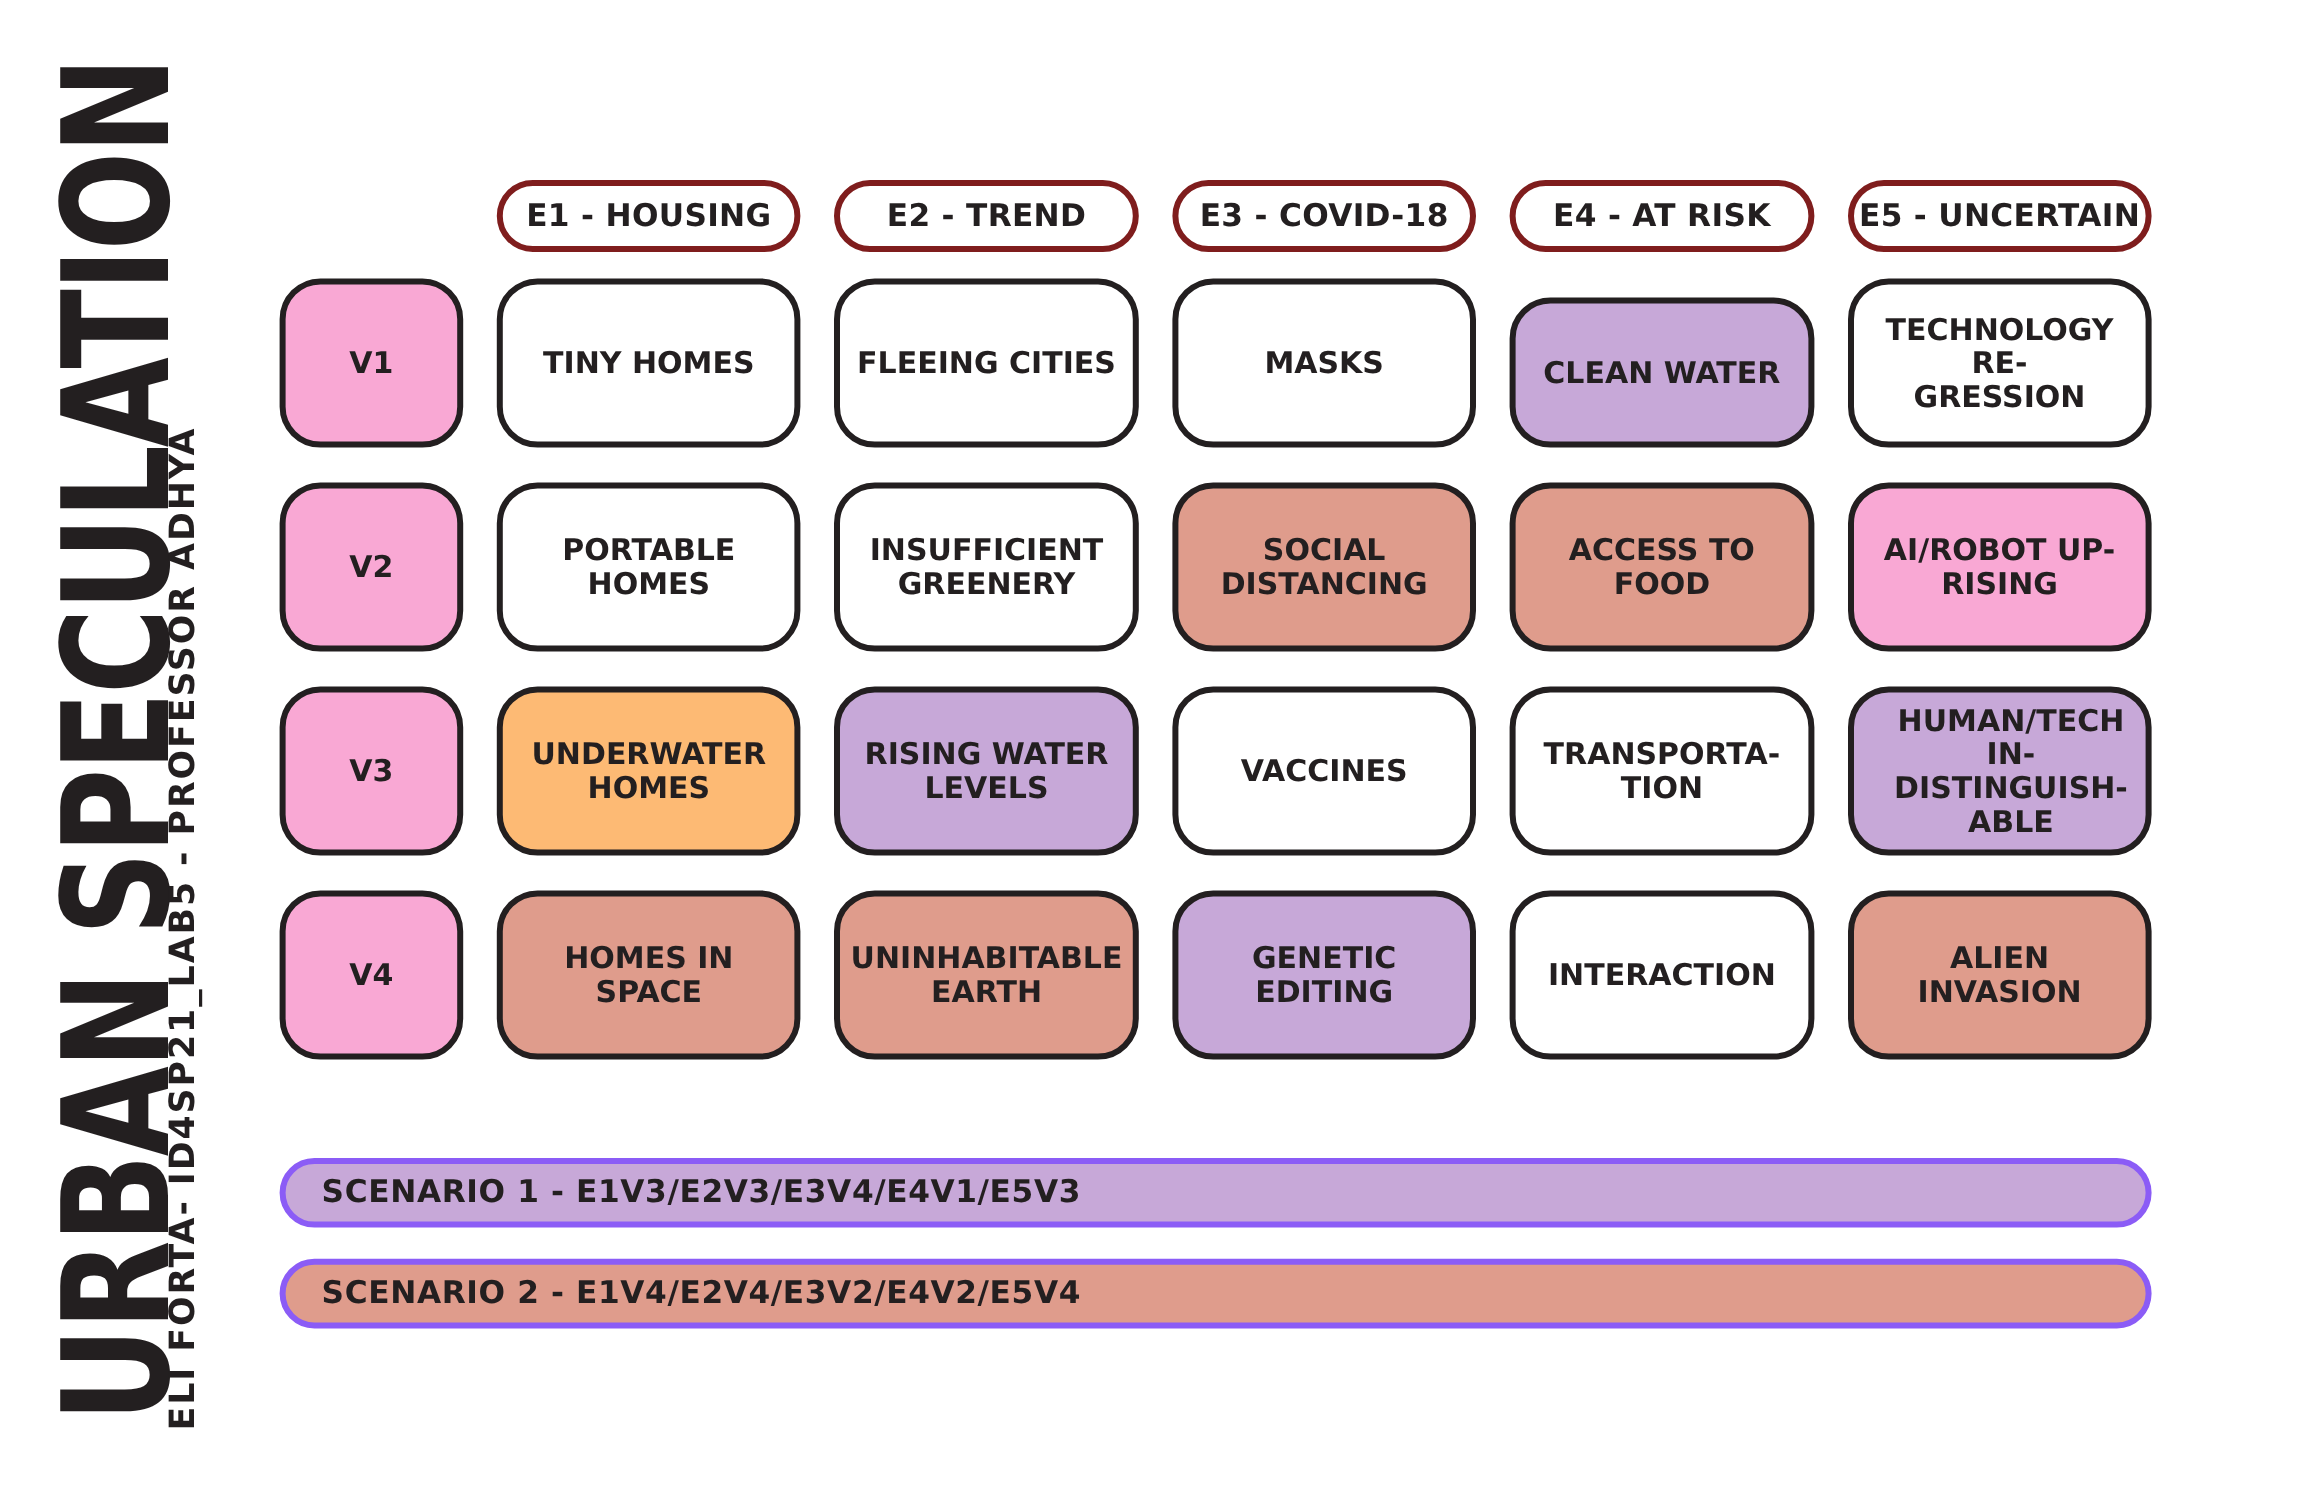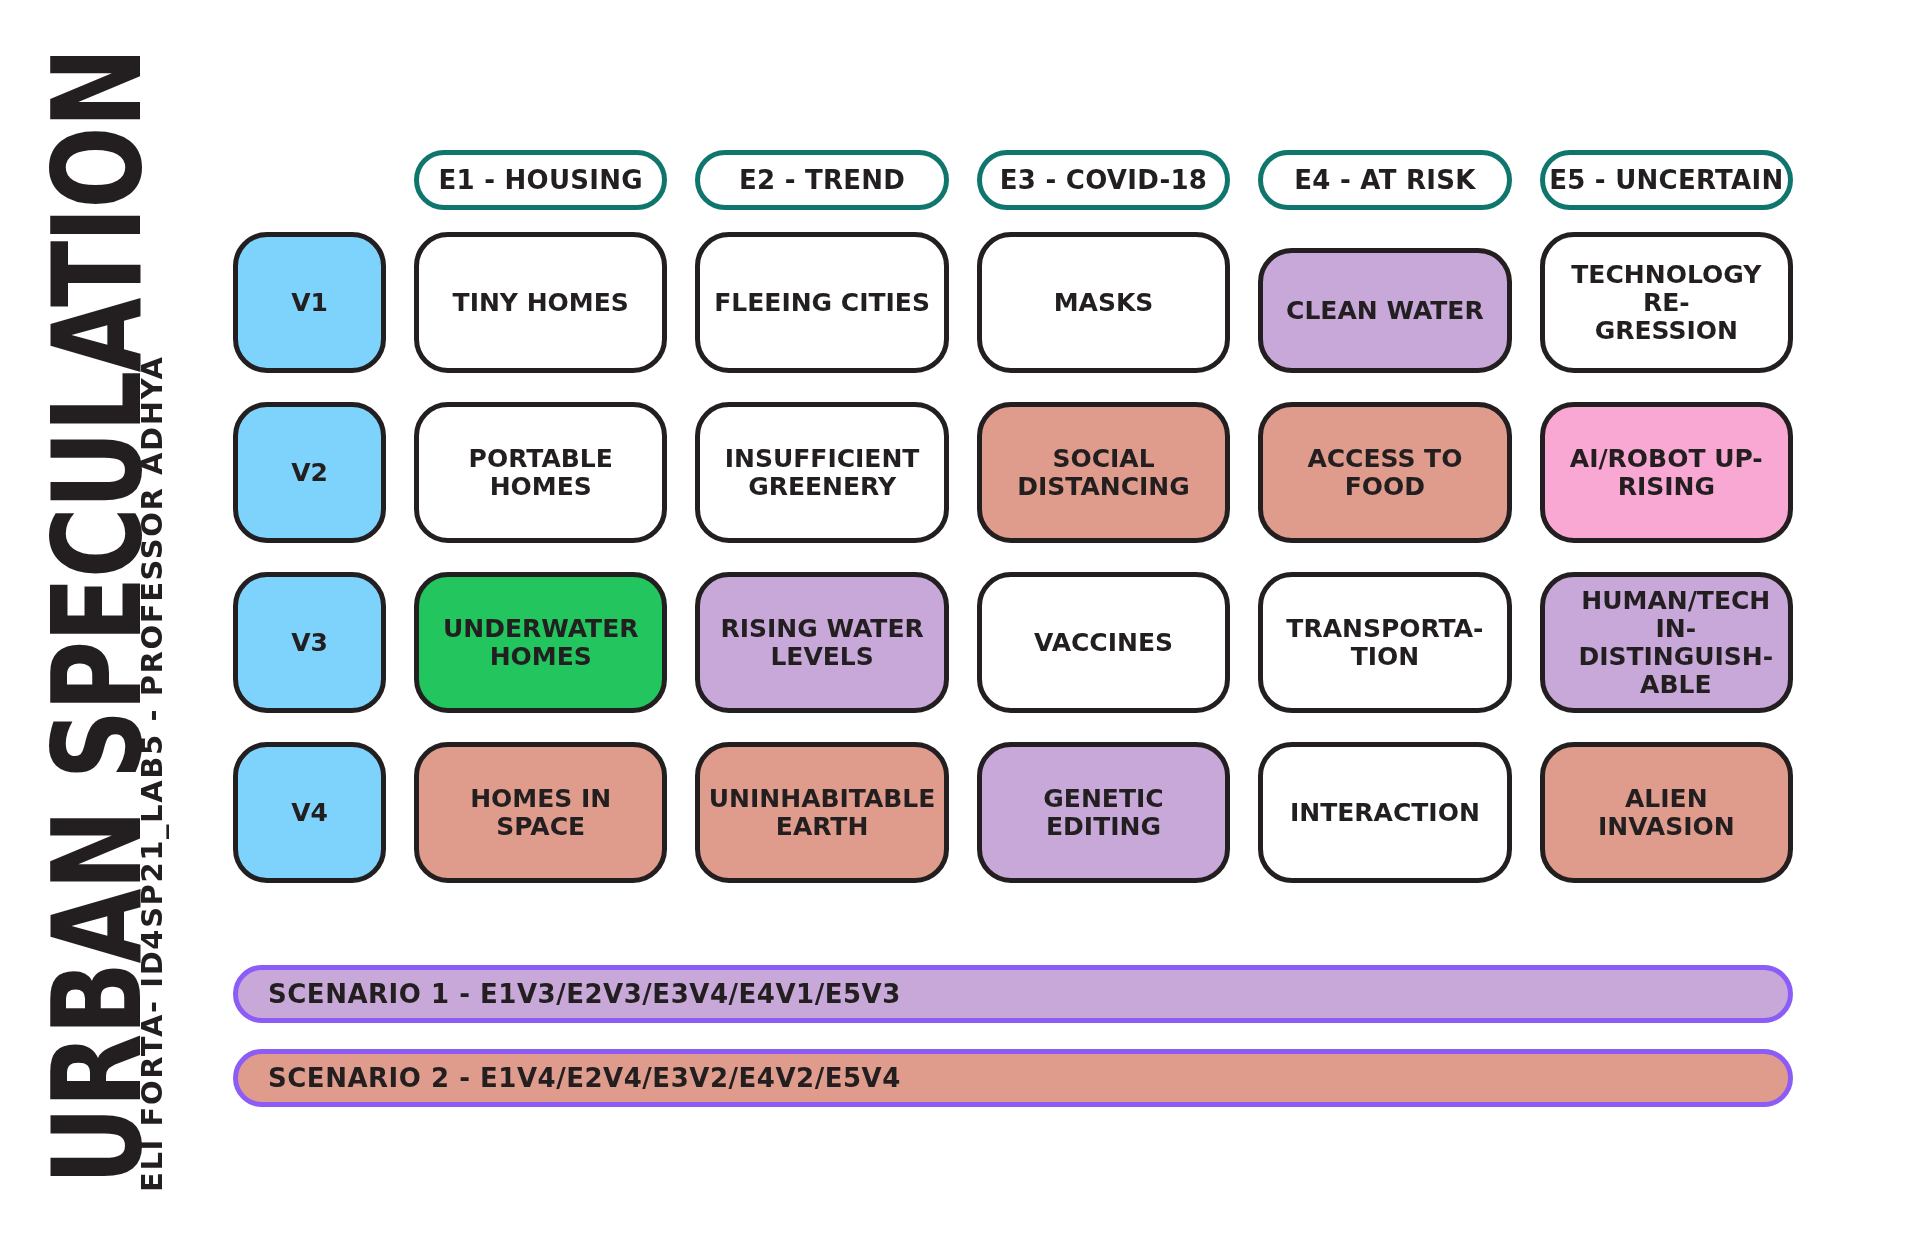--- a/index.html
+++ b/index.html
@@ -51,36 +51,36 @@
     grid-template-columns: 153px repeat(5, 1fr);
     column-gap: 28px;
   }
   .cells-grid {
     margin-top: 22px;
     grid-auto-rows: 141px;
     row-gap: 29px;
   }
   .pill {
     height: 60px;
-    border: 5px solid #0f766e;
+    border: 5px solid #7f1d1d;
     border-radius: 32px;
     background: #ffffff;
     display: flex;
     align-items: center;
     justify-content: center;
     font-size: 26px;
     font-weight: bold;
     letter-spacing: 0.01em;
     box-sizing: border-box;
   }
   .pill.spacer { border: none; background: transparent; }
   .cell {
     border: 5px solid #231f20;
     border-radius: 34px;
-    background: #7dd3fc;
+    background: #f9a8d4;
     display: flex;
     align-items: center;
     justify-content: center;
     text-align: center;
     font-size: 25px;
     font-weight: bold;
     line-height: 1.12;
     box-sizing: border-box;
     padding: 6px 8px;
   }
@@ -165,21 +165,21 @@
           <span>ACCESS TO FOOD</span>
         </div>
       <div class="cell" style="background: #f9a8d4;">
           <span>AI/ROBOT UP-
 RISING</span>
         </div>
 
       <div class="cell">
           <span>V3</span>
         </div>
-      <div class="cell" style="background: #22c55e;">
+      <div class="cell" style="background: #fdba74;">
           <span>UNDERWATER
 HOMES</span>
         </div>
       <div class="cell" style="background: rgb(199, 168, 216);">
           <span>RISING WATER
 LEVELS</span>
         </div>
       <div class="cell" style="background: rgb(255, 255, 255);">
           <span>VACCINES</span>
         </div>

